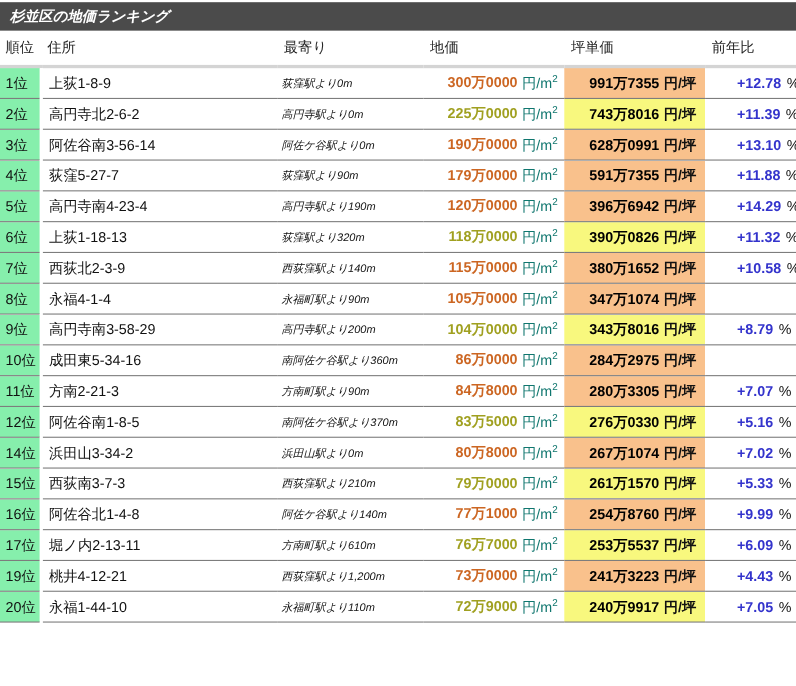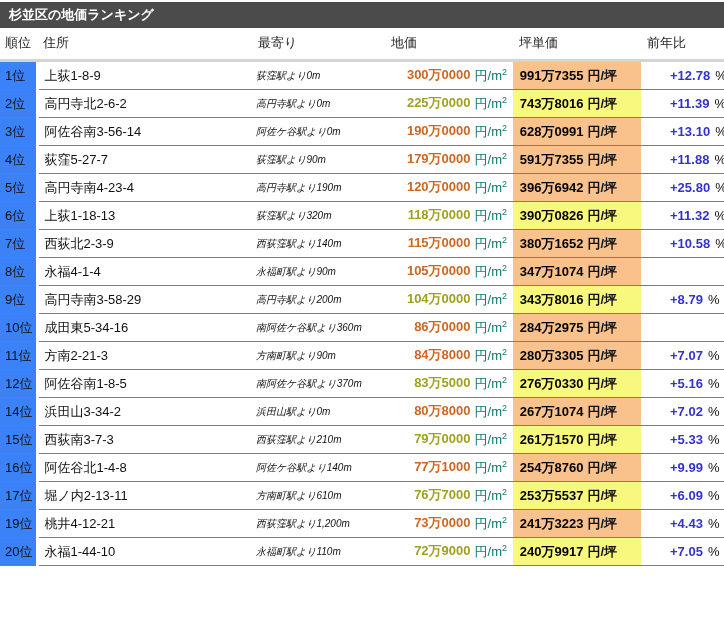--- a/index.html
+++ b/index.html
@@ -5,44 +5,45 @@
   html,body{margin:0;padding:0;}
   body{
     width:724px;height:624px;overflow:hidden;background:#ffffff;
     font-family:"Liberation Sans","DejaVu Sans",sans-serif;
     -webkit-font-smoothing:none;
   }
   .title-bar{
     margin-top:2px;height:26px;line-height:26px;background:#4b4b4b;
     color:#ffffff;font-size:13px;font-weight:bold;padding-left:9px;
     box-sizing:border-box;
+    font-style:italic;
   }
   table{width:724px;border-collapse:collapse;table-layout:fixed;}
   col.c-rank{width:37px;}
   col.c-address{width:215px;}
   col.c-nearest{width:133px;}
   col.c-price{width:128px;}
   col.c-tsubo{width:128px;}
   col.c-yoy{width:83px;}
   thead th{
     height:30px;font-weight:normal;font-size:13px;color:#222222;
     text-align:left;vertical-align:middle;padding:0 0 1px 6px;
     border-bottom:3px solid #d4d4d4;background:#ffffff;
   }
   thead th.h-rank{padding-left:5px;}
   tbody td{
     height:27px;border-bottom:1px solid #7d7d7d;
     font-size:13px;color:#111111;vertical-align:middle;padding:0;
     white-space:nowrap;overflow:hidden;
   }
-  td.rank{background:#3b82f6;border-right:3px solid #ffffff;padding-left:5px;}
+  td.rank{background:#86efac;border-right:3px solid #ffffff;padding-left:5px;}
   td.address{padding-left:6px;}
   td.nearest{font-size:10px;padding-left:4px;font-style:italic;}
   td.price{text-align:right;padding-right:6px;}
-  td.tsubo{text-align:right;padding-right:24px;}
+  td.tsubo{text-align:right;padding-right:8px;}
   td.yoy{text-align:right;padding-right:12px;}
   .price-num{font-weight:bold;}
   tr.hl-orange .price-num{color:#cc6622;}
   tr.hl-yellow .price-num{color:#a0a020;}
   tr.hl-orange td.tsubo{background:#f9c18c;}
   tr.hl-yellow td.tsubo{background:#f8f87e;}
   .unit{color:#0f766e;font-weight:normal;margin-left:4px;}
   .unit sup{font-size:9px;}
   .tsubo-num{font-weight:bold;color:#000000;}
   .tsubo-unit{font-weight:bold;margin-left:4px;}
@@ -134,21 +135,21 @@
     <td class="rank">5位</td>
     <td class="address">高円寺南4-23-4</td>
     <td class="nearest">高円寺駅より190m</td>
     <td class="price">
       <span class="price-num">120万0000</span><span class="unit"><span>円/m</span><sup>2</sup></span>
     </td>
     <td class="tsubo">
       <span class="tsubo-num">396万6942</span><span class="tsubo-unit">円/坪</span>
     </td>
     <td class="yoy">
-      <span class="yoy-num">+25.80</span><span class="pct">%</span>
+      <span class="yoy-num">+14.29</span><span class="pct">%</span>
     </td>
   </tr>
       <tr class="hl-yellow">
     <td class="rank">6位</td>
     <td class="address">上荻1-18-13</td>
     <td class="nearest">荻窪駅より320m</td>
     <td class="price">
       <span class="price-num">118万0000</span><span class="unit"><span>円/m</span><sup>2</sup></span>
     </td>
     <td class="tsubo">

